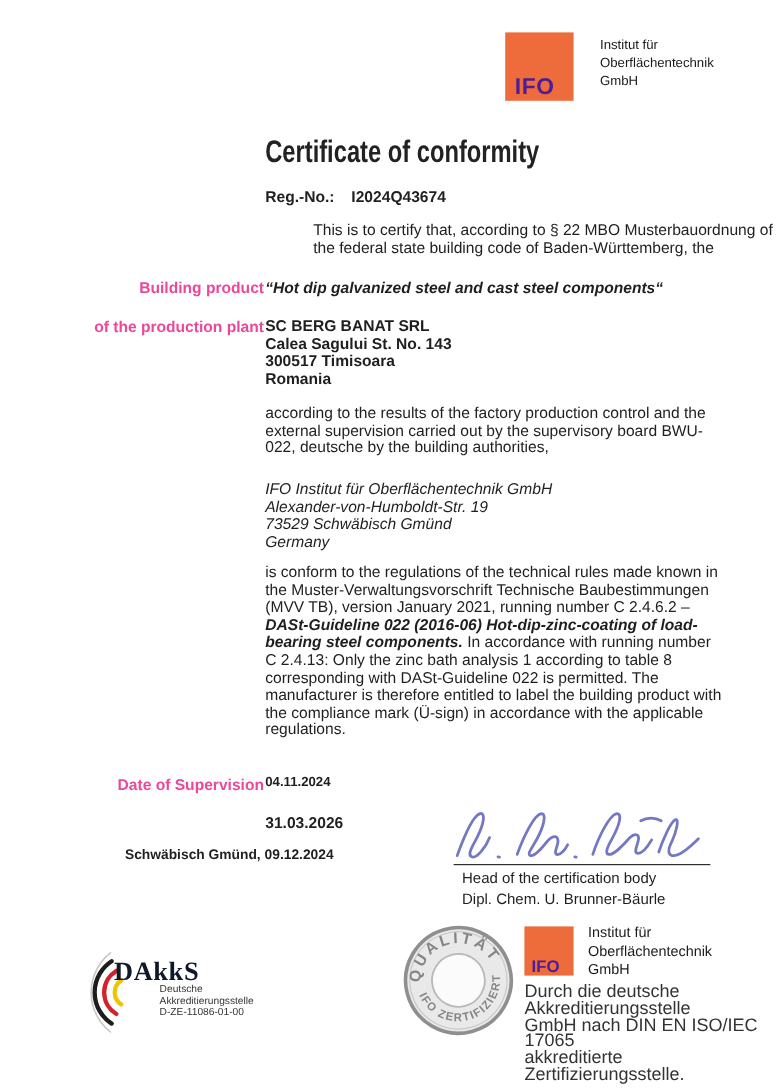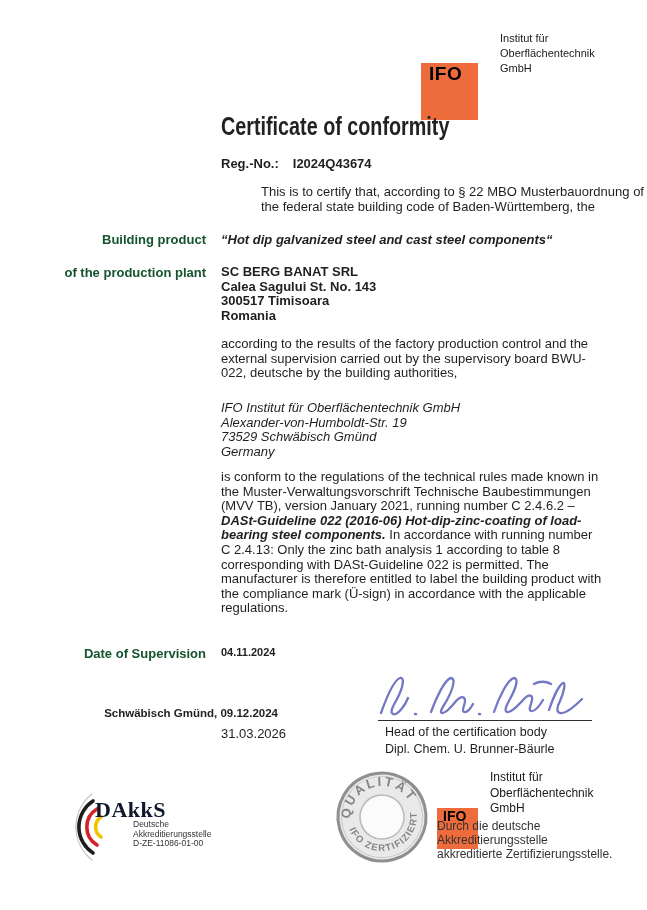--- a/index.html
+++ b/index.html
@@ -3,66 +3,66 @@
 <meta charset="utf-8">
 <style>
   * { margin:0; padding:0; box-sizing:border-box; }
   html,body { background:#ffffff; }
   #page {
     position:relative; width:647px; height:910px; background:#ffffff;
     font-family:"Liberation Sans", sans-serif; color:#1f1f1f; overflow:hidden;
   }
   
   .logo-square {
-    position:absolute; background:#ee6b3b; color:#000000; font-weight:bold;
-    display:flex; align-items:flex-start;margin-top:36px;
+    position:absolute; background:#ee6b3b; color:#4c1d95; font-weight:bold;
+    display:flex; align-items:flex-end;
   }
   #hdr-logo { left:421px; top:27px; width:57px; height:57px; font-size:19px; padding-left:8px; letter-spacing:.5px; }
   #hdr-org { position:absolute; left:500px; top:31px; font-size:11px; line-height:15px; color:#1a1a1a; }
   
   #title {
     position:absolute; left:221px; top:111px; font-size:26px; font-weight:bold;
     white-space:nowrap; transform:scaleX(.76); transform-origin:left top; color:#222;
   }
   #reg { position:absolute; left:221px; top:156px; font-size:13px; font-weight:bold; }
   #reg .val { margin-left:14px; }
   
   .para { position:absolute; left:221px; font-size:13px; line-height:14.6px; }
   #intro { top:185px; width:402px;margin-left:40px; }
   .leftlabel {
-    position:absolute; left:0; width:206px; text-align:right;
-    font-size:13px; font-weight:bold; color:#14532d;
+    position:absolute; left:14px; width:206px; text-align:right;
+    font-size:13px; font-weight:bold; color:#ec4899;
   }
   #bp-label { top:232px; }
   #bp-value { position:absolute; left:221px; top:232px; font-size:13px; font-weight:bold; font-style:italic; }
   #pp-label { top:265px; }
   #pp-lines { position:absolute; left:221px; top:265px; font-size:13px; font-weight:bold; line-height:14.6px; }
   #fpc { top:337px; width:378px; }
   #inst { position:absolute; left:221px; top:401px; font-size:13px; font-style:italic; line-height:14.6px; }
   #conf { top:470px; width:382px; }
   #conf .emph { font-weight:bold; font-style:italic; }
   
   #sup-label { top:646px; }
   #sup-value { position:absolute; left:221px; top:646px; font-size:11px; font-weight:bold; }
   #valid-label { top:678px; }
-  #valid-value { position:absolute; left:221px; top:678px; font-size:13px; font-weight:normal;margin-top:48px; }
+  #valid-value { position:absolute; left:221px; top:678px; font-size:13px; font-weight:bold; }
   #place-date { position:absolute; left:0; top:707px; width:278px; text-align:right; font-size:11.5px; font-weight:bold; }
   
   #sig-svg { position:absolute; left:376px; top:670px; }
   #sig-line { position:absolute; left:378px; top:720px; width:214px; border-top:1.6px solid #2e2e2e; }
   #sig-role { position:absolute; left:385px; top:725px; font-size:12.5px; }
   #sig-name { position:absolute; left:385px; top:742px; font-size:12.5px; }
   
   #dakks-arcs { position:absolute; left:68px; top:792px; }
   #dakks-word { position:absolute; left:95px; top:797px; font-family:"Liberation Serif", serif; font-weight:bold; font-size:22px; color:#0f172a; letter-spacing:.5px; }
   #dakks-sub { position:absolute; left:133px; top:820px; font-size:8.5px; line-height:9.6px; color:#333333; }
   #stamp { position:absolute; left:330px; top:762px; }
   #ftr-logo { left:437px; top:772px; width:41px; height:41px; font-size:14px; padding-left:6px; }
   #ftr-org { position:absolute; left:490px; top:770px; font-size:12px; line-height:15.5px; color:#1a1a1a; }
-  #ftr-accr { position:absolute; left:437px; top:820px; font-size:12px; line-height:13.8px; color:#333333; }
+  #ftr-accr { position:absolute; left:437px; top:820px; font-size:15px; line-height:13.8px; color:#333333; }
   .stamp-text { font-family:"Liberation Sans", sans-serif; font-weight:bold; fill:#858585; }
 </style>
 </head>
 <body>
 
 <div id="page">
 
   <div id="hdr-logo" class="logo-square">
     <span>IFO</span>
   </div>
@@ -157,16 +157,17 @@
   <div id="ftr-logo" class="logo-square">
     <span>IFO</span>
   </div>
   <div id="ftr-org">
     <div>Institut für</div>
     <div>Oberflächentechnik</div>
     <div>GmbH</div>
   </div>
   <div id="ftr-accr">
     <div>Durch die deutsche Akkreditierungsstelle</div>
+    <div>GmbH nach DIN EN ISO/IEC 17065</div>
     <div>akkreditierte Zertifizierungsstelle.</div>
   </div>
 
 </div>
 
 </body></html>

